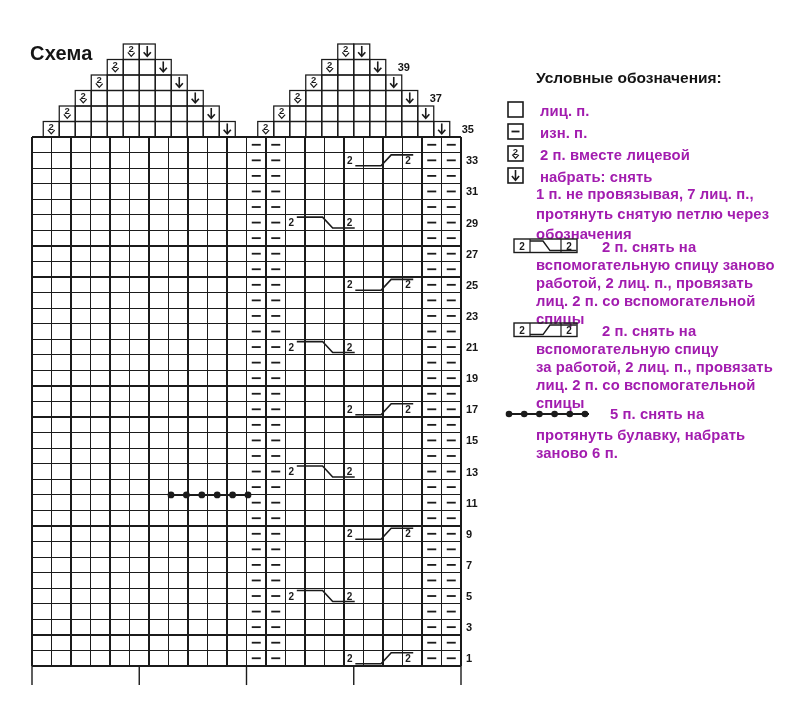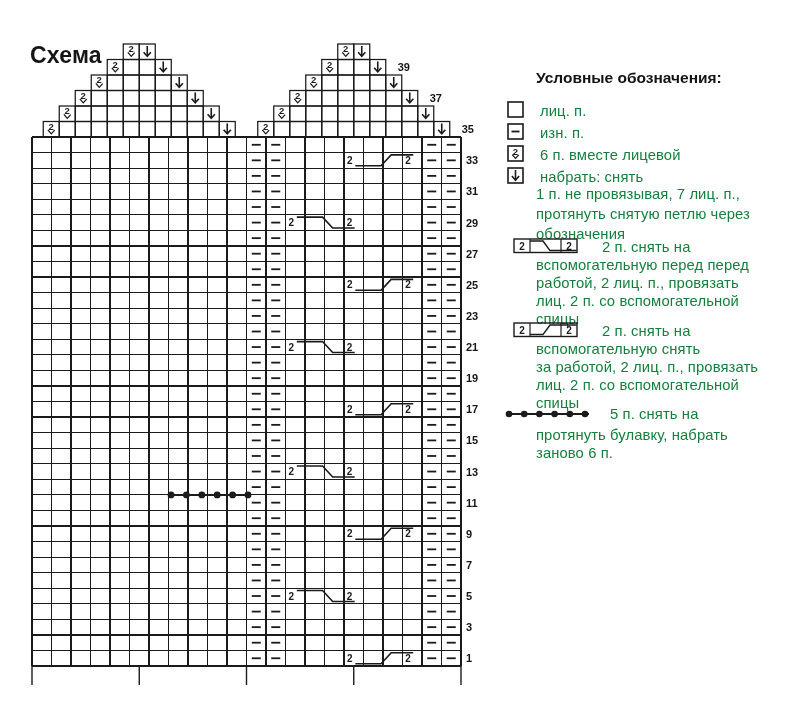--- a/index.html
+++ b/index.html
@@ -2,29 +2,29 @@
 <html><head>
 <meta charset="utf-8">
 <style>
   html,body{margin:0;padding:0;}
   body{
     width:800px;height:705px;position:relative;background:#ffffff;
     font-family:"Liberation Sans", sans-serif;overflow:hidden;
   }
   #chart-svg{position:absolute;left:0;top:0;}
   .schema-title{
-    position:absolute;left:30px;top:42px;font-size:23px;font-weight:700;color:#151515;
+    position:absolute;left:30px;top:42px;font-size:20px;font-weight:700;color:#151515;
     letter-spacing:.2px;
   }
   #legend{position:absolute;left:12px;top:0;width:800px;height:705px;pointer-events:none;margin-top:38px;}
   .legend-title{
     position:absolute;left:524px;top:31px;font-size:15.5px;font-weight:700;color:#141414;
   }
   .lg-line{
-    position:absolute;font-size:14.8px;font-weight:400;color:#15803d;white-space:nowrap;
+    position:absolute;font-size:14.8px;font-weight:700;color:#a21caf;white-space:nowrap;
     letter-spacing:.1px;
   }
   .lg-icon{position:absolute;}
 </style>
 </head>
 <body>
 
 <div class="schema-title">Схема</div>
 
 <svg id="chart-svg" width="500" height="705">
@@ -443,53 +443,53 @@
       <svg width="17" height="17" class="lg-icon" style="left: 495px; top: 85px;">
         <rect x="1" y="1" width="15" height="15" fill="none" stroke="#1b1b1b" stroke-width="1.6"></rect>
         <line x1="4.5" y1="8.5" x2="12.5" y2="8.5" stroke="#1b1b1b" stroke-width="1.8"></line>
       </svg>
       <div class="lg-line" style="left: 528px; top: 87px;">изн. п.</div>
       <svg width="17" height="17" class="lg-icon" style="left: 495px; top: 107px;">
         <rect x="1" y="1" width="15" height="15" fill="none" stroke="#1b1b1b" stroke-width="1.6"></rect>
         <text x="8.5" y="9.5" font-size="9.5" font-weight="700" fill="#1b1b1b" text-anchor="middle" font-family="Liberation Sans, sans-serif">2</text>
         <path d="M 5.2 9.6 L 8.5 13.4 L 11.8 9.9" fill="none" stroke="#1b1b1b" stroke-width="1.3"></path>
       </svg>
-      <div class="lg-line" style="left: 528px; top: 109px;">6 п. вместе лицевой</div>
+      <div class="lg-line" style="left: 528px; top: 109px;">2 п. вместе лицевой</div>
       <svg width="17" height="17" class="lg-icon" style="left: 495px; top: 129px;">
         <rect x="1" y="1" width="15" height="15" fill="none" stroke="#1b1b1b" stroke-width="1.6"></rect>
         <line x1="8.5" y1="3" x2="8.5" y2="12.8" stroke="#1b1b1b" stroke-width="1.6"></line>
         <path d="M 4.9 9 L 8.5 13.2 L 12.1 9" fill="none" stroke="#1b1b1b" stroke-width="1.6"></path>
       </svg>
       <div class="lg-line" style="left: 528px; top: 131px;">набрать: снять</div>
       <div class="lg-line" style="left: 524px; top: 148px;">1 п. не провязывая, 7 лиц. п.,</div>
       <div class="lg-line" style="left: 524px; top: 168px;">протянуть снятую петлю через</div>
       <div class="lg-line" style="left: 524px; top: 188px;">обозначения</div>
       <svg width="66" height="17" class="lg-icon" style="left: 501px; top: 199px;">
         <rect x="1" y="2" width="63" height="13.5" fill="none" stroke="#1b1b1b" stroke-width="1.4"></rect>
         <line x1="17" y1="2" x2="17" y2="15.5" stroke="#1b1b1b" stroke-width="1.2"></line>
         <line x1="48" y1="2" x2="48" y2="15.5" stroke="#1b1b1b" stroke-width="1.2"></line>
         <text x="9" y="12.5" font-size="10" font-weight="600" fill="#1b1b1b" text-anchor="middle" font-family="Liberation Sans, sans-serif">2</text>
         <text x="56" y="12.5" font-size="10" font-weight="600" fill="#1b1b1b" text-anchor="middle" font-family="Liberation Sans, sans-serif">2</text>
         <path d="M 17 4 H 30 L 37 13.6 H 63.5" fill="none" stroke="#1b1b1b" stroke-width="1.5"></path>
       </svg>
       <div class="lg-line" style="left: 590px; top: 201px;">2 п. снять на</div>
-      <div class="lg-line" style="left: 524px; top: 219px;">вспомогательную перед перед</div>
+      <div class="lg-line" style="left: 524px; top: 219px;">вспомогательную спицу заново</div>
       <div class="lg-line" style="left: 524px; top: 237px;">работой, 2 лиц. п., провязать</div>
       <div class="lg-line" style="left: 524px; top: 255px;">лиц. 2 п. со вспомогательной</div>
       <div class="lg-line" style="left: 524px; top: 273px;">спицы</div>
       <svg width="66" height="17" class="lg-icon" style="left: 501px; top: 283px;">
         <rect x="1" y="2" width="63" height="13.5" fill="none" stroke="#1b1b1b" stroke-width="1.4"></rect>
         <line x1="17" y1="2" x2="17" y2="15.5" stroke="#1b1b1b" stroke-width="1.2"></line>
         <line x1="48" y1="2" x2="48" y2="15.5" stroke="#1b1b1b" stroke-width="1.2"></line>
         <text x="9" y="12.5" font-size="10" font-weight="600" fill="#1b1b1b" text-anchor="middle" font-family="Liberation Sans, sans-serif">2</text>
         <text x="56" y="12.5" font-size="10" font-weight="600" fill="#1b1b1b" text-anchor="middle" font-family="Liberation Sans, sans-serif">2</text>
         <path d="M 17 13.6 H 30 L 37 4 H 63.5" fill="none" stroke="#1b1b1b" stroke-width="1.5"></path>
       </svg>
       <div class="lg-line" style="left: 590px; top: 285px;">2 п. снять на</div>
-      <div class="lg-line" style="left: 524px; top: 303px;">вспомогательную снять</div>
+      <div class="lg-line" style="left: 524px; top: 303px;">вспомогательную спицу</div>
       <div class="lg-line" style="left: 524px; top: 321px;">за работой, 2 лиц. п., провязать</div>
       <div class="lg-line" style="left: 524px; top: 339px;">лиц. 2 п. со вспомогательной</div>
       <div class="lg-line" style="left: 524px; top: 357px;">спицы</div>
       <svg width="90" height="12" class="lg-icon" style="left: 492px; top: 370px;">
         <line x1="2" y1="6" x2="85" y2="6" stroke="#1b1b1b" stroke-width="2"></line>
         <circle cx="5" cy="6" r="3.3" fill="#1b1b1b"></circle>
         <circle cx="20.2" cy="6" r="3.3" fill="#1b1b1b"></circle>
         <circle cx="35.4" cy="6" r="3.3" fill="#1b1b1b"></circle>
         <circle cx="50.599999999999994" cy="6" r="3.3" fill="#1b1b1b"></circle>
         <circle cx="65.8" cy="6" r="3.3" fill="#1b1b1b"></circle>

